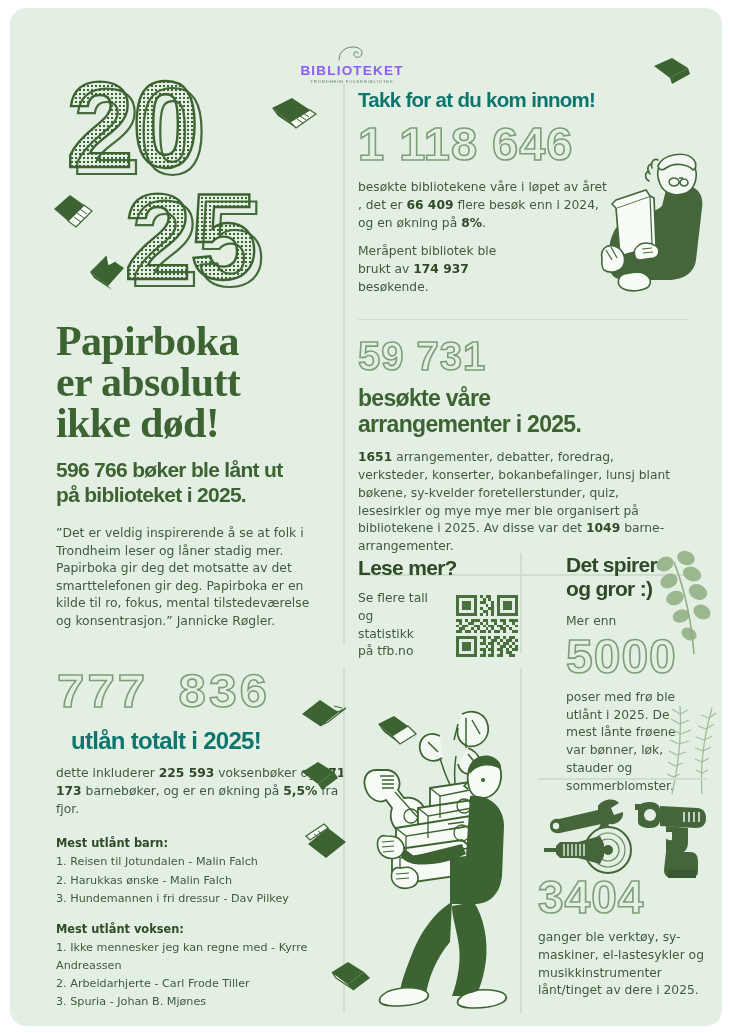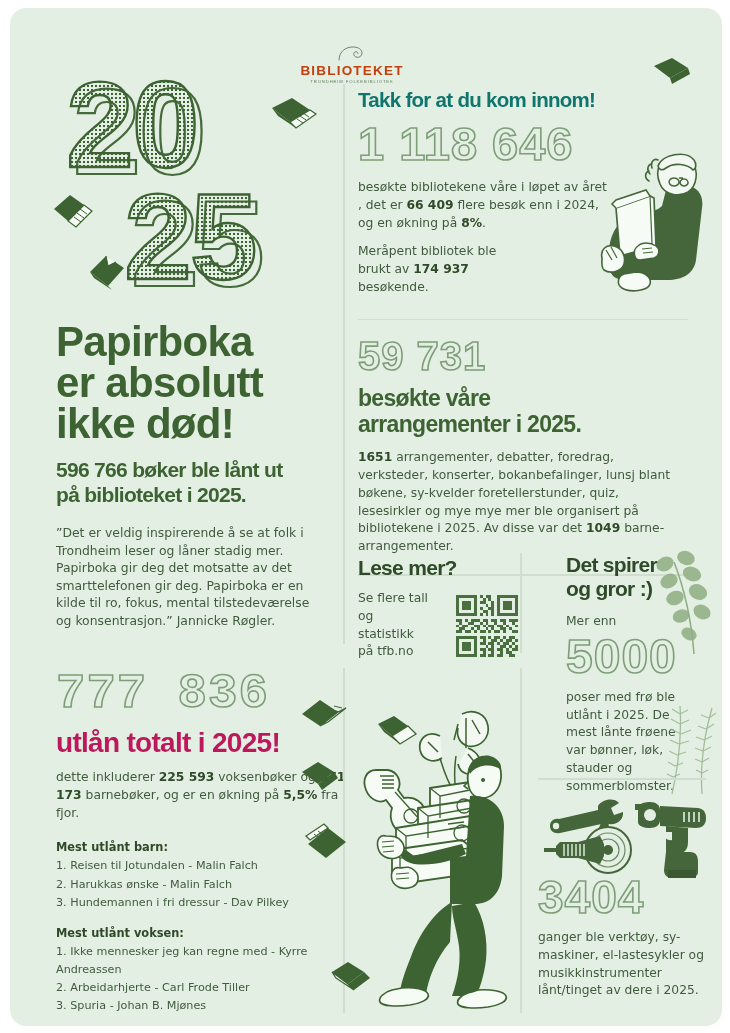--- a/index.html
+++ b/index.html
@@ -43,21 +43,21 @@
     white-space: nowrap;
   }
 
   .divider { height: 1.5px; background: #cfdecd; width: 100%; }
   .vdivider { width: 1.5px; background: #cfdecd; }
 
   
   .logo { position: absolute; left: 282px; top: 38px; width: 120px; text-align: center; }
   .logo-word {
     font-size: 13.5px; font-weight: 700; letter-spacing: 1.2px;
-    color: #c2410c; font-family: "Liberation Sans", sans-serif;
+    color: #8b5cf6; font-family: "Liberation Sans", sans-serif;
   }
   .logo-sub {
     font-size: 4.2px; letter-spacing: 0.9px; color: #5d7a58; margin-top: 1px;
     font-family: "Liberation Sans", sans-serif;
   }
 
   
   .col-left { position: absolute; left: 46px; top: 56px; width: 280px; }
   .col-right { position: absolute; left: 348px; top: 80px; width: 330px; }
 
@@ -139,21 +139,21 @@
       </div>
       <div class="y-row" style="left:68px; top:112px;">
         <div class="y-shadow">25</div>
         <div style="position:relative;">
           <div class="y-dots">25</div>
           <div class="y-txt y-front">25</div>
         </div>
       </div>
     </div>
 
-    <div class="headline h-big dkgreen" style="margin-top:22px; white-space:pre-line;">Papirboka
+    <div class="headline h-big dkgreen" style="margin-top:22px; white-space:pre-line;font-family:Liberation Serif, serif;">Papirboka
 er absolutt
 ikke død!</div>
 
     <div class="headline h-mid dkgreen" style="margin-top:14px; width:252px;">596 766 bøker ble lånt ut på biblioteket i 2025.</div>
 
     <div class="quote" style="margin-top:16px; width:262px;">”Det er veldig inspirerende å se at folk i Trondheim leser og låner stadig mer. Papirboka gir deg det motsatte av det smarttelefonen gir deg. Papirboka er en kilde til ro, fokus, mental tilstedeværelse og konsentrasjon.” Jannicke Røgler.</div>
   </div>
 
   <div class="vdivider" style="position:absolute; left:333px; top:76px; height:560px;"></div>
 
@@ -277,21 +277,21 @@
     </g>
   </svg>
 
   <div style="position:absolute; left:528px; top:866px; width:175px;">
     <div class="bignum" style="font-size:46px;">3404</div>
     <div class="body-txt" style="margin-top:9px; width:170px;">ganger ble verktøy, sy-maskiner, el-lastesykler og musikkinstrumenter lånt/tinget av dere i 2025.</div>
   </div>
 
   <div style="position:absolute; left:46px; top:662px; width:300px;">
     <div class="bignum" style="font-size:49px;font-family:Liberation Mono, monospace;">777 836</div>
-    <div class="headline" style="font-size:28px; color:#be185d; margin-top:8px;">utlån totalt i 2025!</div>
+    <div class="headline" style="font-size:24px; color:#0f766e; margin-top:8px;margin-left:15px;">utlån totalt i 2025!</div>
     <div class="body-txt" style="margin-top:10px; width:296px;">
       <span>dette inkluderer </span><b>225 593</b><span> voksenbøker og </span><b>371 173</b><span> barnebøker, og er en økning på </span><b>5,5%</b><span> fra i fjor.</span>
     </div>
 
     <div style="margin-top:18px; width:280px;">
       <div class="list-head">Mest utlånt barn:</div>
       <div class="list-item">1.  Reisen til Jotundalen - Malin Falch</div>
       <div class="list-item">2. Harukkas ønske - Malin Falch</div>
       <div class="list-item">3. Hundemannen i fri dressur - Dav Pilkey</div>
     </div>

